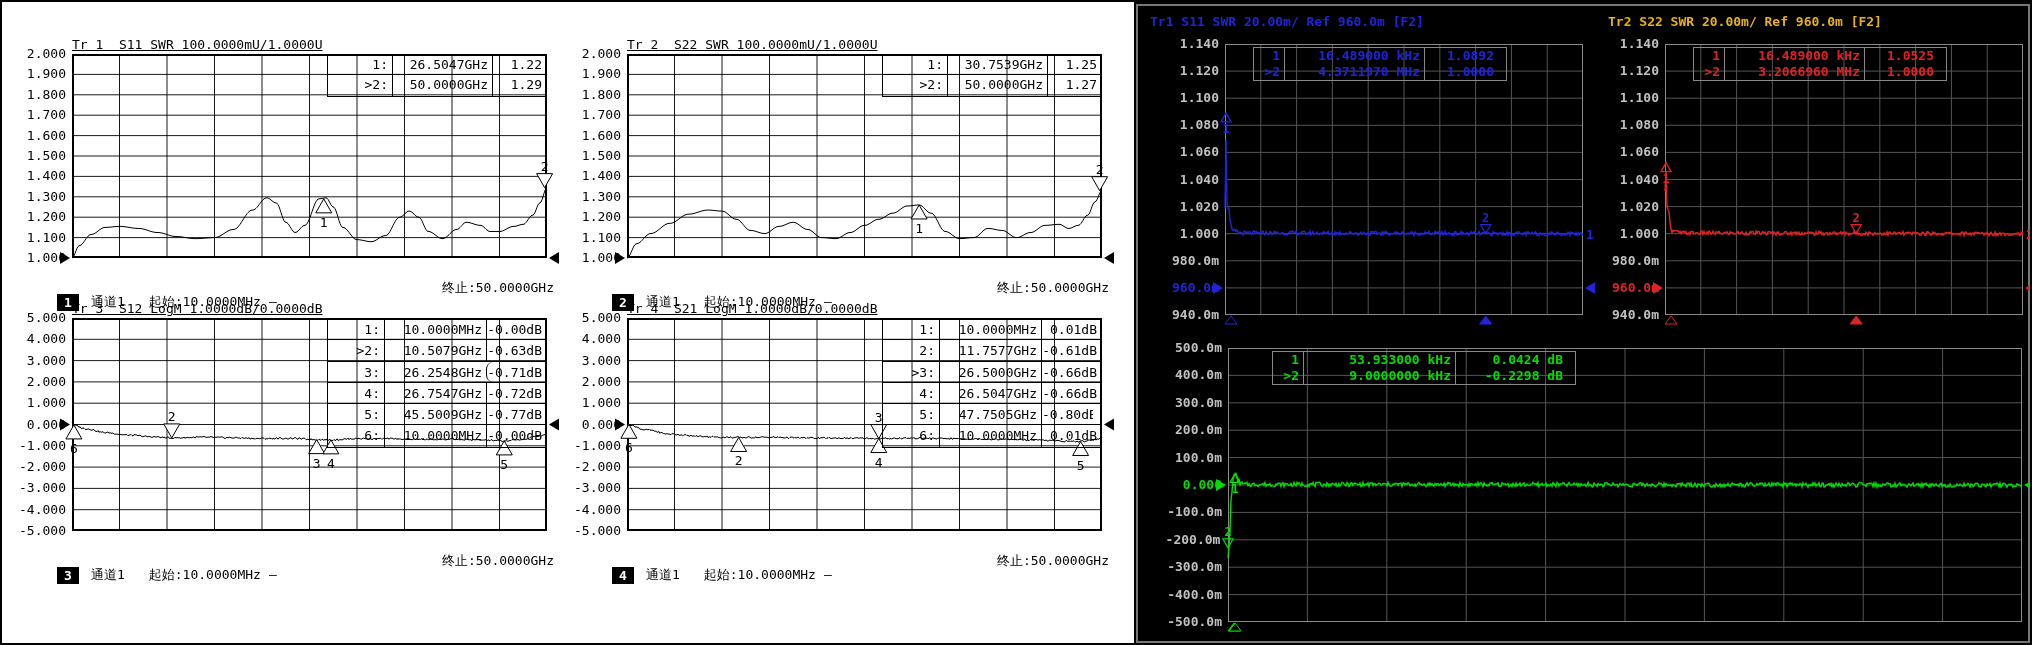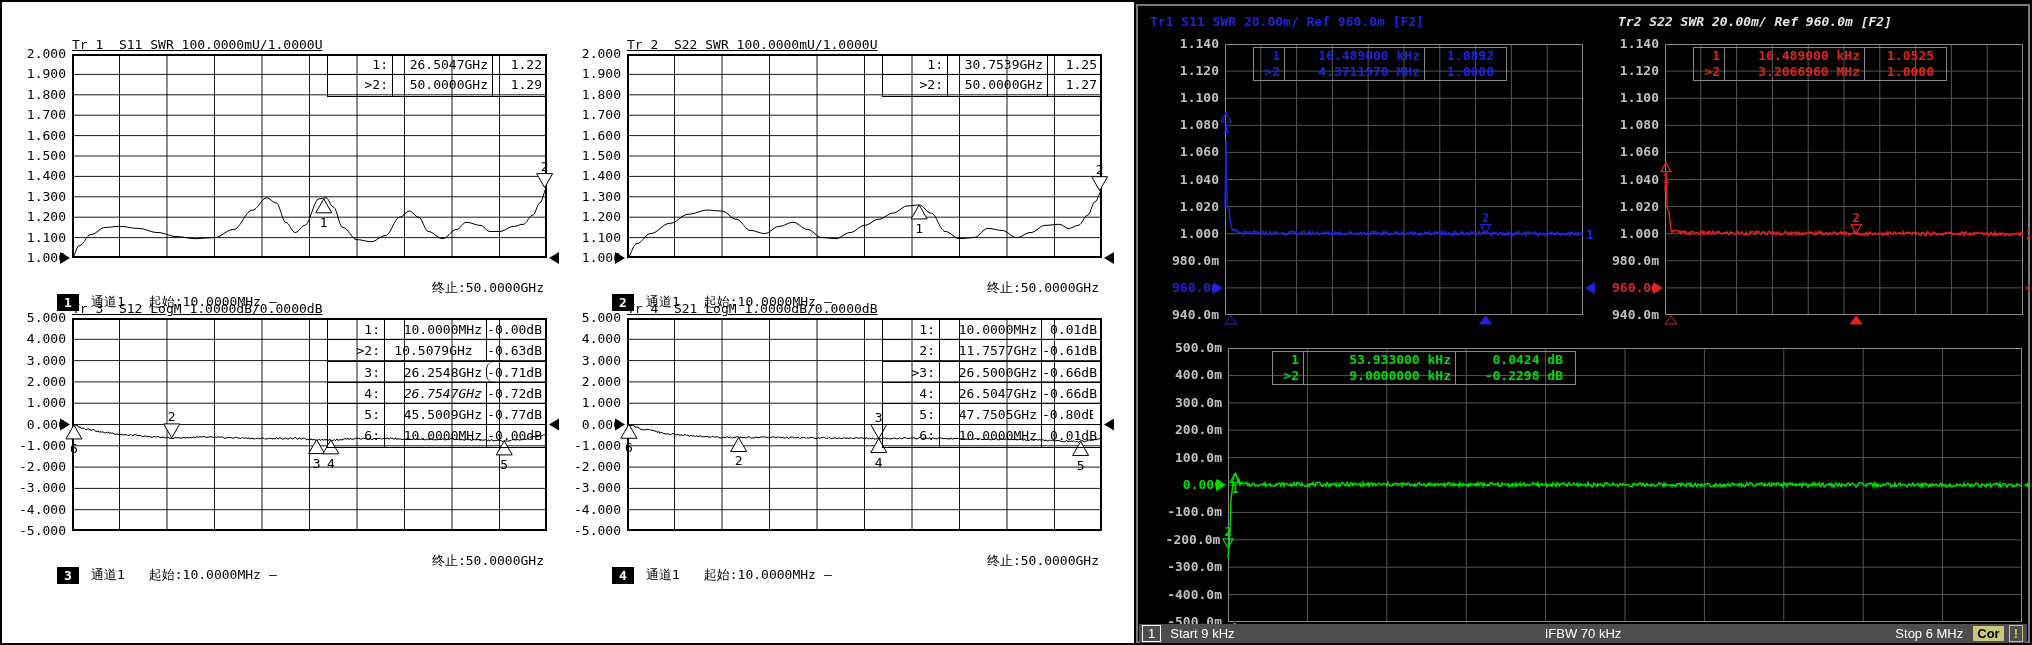--- a/index.html
+++ b/index.html
@@ -16,21 +16,21 @@
   .ro .rrow{display:flex;box-sizing:border-box;}
   .ro .rrow span{display:block;box-sizing:border-box;text-align:right;padding-right:4px;white-space:pre;overflow:hidden;}
   .lblock .ro{border:1px solid #000;right:0;top:0;background:transparent;}
   .lblock .ro .rrow{border-bottom:1px solid #000;}
   .lblock .ro .rrow:last-child{border-bottom:none;}
   .lblock .ro .rrow span + span{border-left:1px solid #000;}
   .chanbar{position:absolute;height:20px;font-size:13px;white-space:pre;}
   .chnum{display:inline-block;background:#000;color:#fff;width:22px;height:17px;line-height:17px;text-align:center;font-weight:bold;margin-right:12px;vertical-align:middle;}
   .chlabel{margin-right:24px;text-align:right;}
   .chdash{margin-left:8px;}
-  .chstop{position:absolute;right:14px;top:1px;}
+  .chstop{position:absolute;right:4px;top:1px;}
   
   .right-panel{position:absolute;left:1132px;top:0;width:900px;height:645px;background:#000;}
   .rframe{position:absolute;left:2px;top:2px;width:894px;height:639px;border:2px solid #777;box-sizing:border-box;}
   .rblock{position:absolute;}
   .rblock .ylab div{color:#c0c0c0;font-weight:bold;}
   .rblock .ro{border:1px solid #888;font-weight:bold;}
   .rblock .ro .rrow span + span{border-left:1px solid #888;}
   .rheader{position:absolute;font-size:13px;font-weight:bold;white-space:pre;}
   .badge{color:#000;padding:0 3px;margin:0 5px 0 4px;}
   .statusbar{position:absolute;left:5px;top:622px;width:888px;height:19px;background:#4d4d4d;color:#fff;
@@ -179,31 +179,31 @@
           </g>
         </svg>
       <div class="ro" style="width: 218px;">
           <div class="rrow" style="height: 21.3px; line-height: 21.3px;">
             <span style="width: 56px;">1:</span>
             <span style="width: 102px;">10.0000MHz</span>
             <span style="width: 60px;">-0.00dB</span>
           </div>
           <div class="rrow" style="height: 21.3px; line-height: 21.3px;">
             <span style="width: 56px;">&gt;2:</span>
-            <span style="width: 102px; text-align: center;">10.5079GHz</span>
+            <span style="width: 102px;">10.5079GHz</span>
             <span style="width: 60px;">-0.63dB</span>
           </div>
           <div class="rrow" style="height: 21.3px; line-height: 21.3px;">
             <span style="width: 56px;">3:</span>
             <span style="width: 102px;">26.2548GHz</span>
             <span style="width: 60px; border-radius: 7px;">-0.71dB</span>
           </div>
           <div class="rrow" style="height: 21.3px; line-height: 21.3px;">
             <span style="width: 56px;">4:</span>
-            <span style="width: 102px; font-style: italic;">26.7547GHz</span>
+            <span style="width: 102px;">26.7547GHz</span>
             <span style="width: 60px;">-0.72dB</span>
           </div>
           <div class="rrow" style="height: 21.3px; line-height: 21.3px;">
             <span style="width: 56px;">5:</span>
             <span style="width: 102px;">45.5009GHz</span>
             <span style="width: 60px;">-0.77dB</span>
           </div>
           <div class="rrow" style="height: 21.3px; line-height: 21.3px;">
             <span style="width: 56px;">6:</span>
             <span style="width: 102px;">10.0000MHz</span>
@@ -299,21 +299,21 @@
     </div>
     <div class="chanbar" style="left:563px;top:549px;width:548px;">
       <span class="chnum">4</span><span class="chlabel">通道1</span><span>起始:10.0000MHz</span><span class="chdash">—</span><span class="chstop">终止:50.0000GHz</span>
     </div>
   </div>
 
   <div class="right-panel">
     <div class="rframe"></div>
 
     <div class="rheader" style="left:16px;top:12px;color:#2222dd;">Tr1 S11 SWR 20.00m/ Ref 960.0m [F2]</div>
-    <div class="rheader" style="left:484px;top:12px;color:#e5e5e5;font-style:italic;">Tr2 S22 SWR 20.00m/ Ref 960.0m [F2]</div>
+    <div class="rheader" style="left:474px;top:12px;color:#eab308;">Tr2 S22 SWR 20.00m/ Ref 960.0m [F2]</div>
 
     <div class="rblock" id="c4" style="left:91px;top:42px;width:358px;height:271px;">
       <div class="ylab">
           <div style="top: -8px;">1.140</div>
           <div style="top: 19.1px;">1.120</div>
           <div style="top: 46.2px;">1.100</div>
           <div style="top: 73.3px;">1.080</div>
           <div style="top: 100.4px;">1.060</div>
           <div style="top: 127.5px;">1.040</div>
           <div style="top: 154.6px;">1.020</div>
@@ -438,21 +438,14 @@
             <span style="width: 112px;">0.0424 dB</span>
           </div>
           <div class="rrow" style="height: 16px; line-height: 16px;">
             <span style="width: 30px;">&gt;2</span>
             <span style="width: 152px;">9.0000000 kHz</span>
             <span style="width: 112px;">-0.2298 dB</span>
           </div>
         </div>
     </div>
 
-    <div class="statusbar">
-      <span class="st-ch">1</span><span>Start 9 kHz</span>
-      <span class="st-ifbw">IFBW 70 kHz</span>
-      <span class="st-right">
-        <span>Stop 6 MHz</span><span class="st-cor">Cor</span><span class="st-excl">!</span>
-      </span>
-    </div>
   </div>
 </div>
 
 </body></html>

